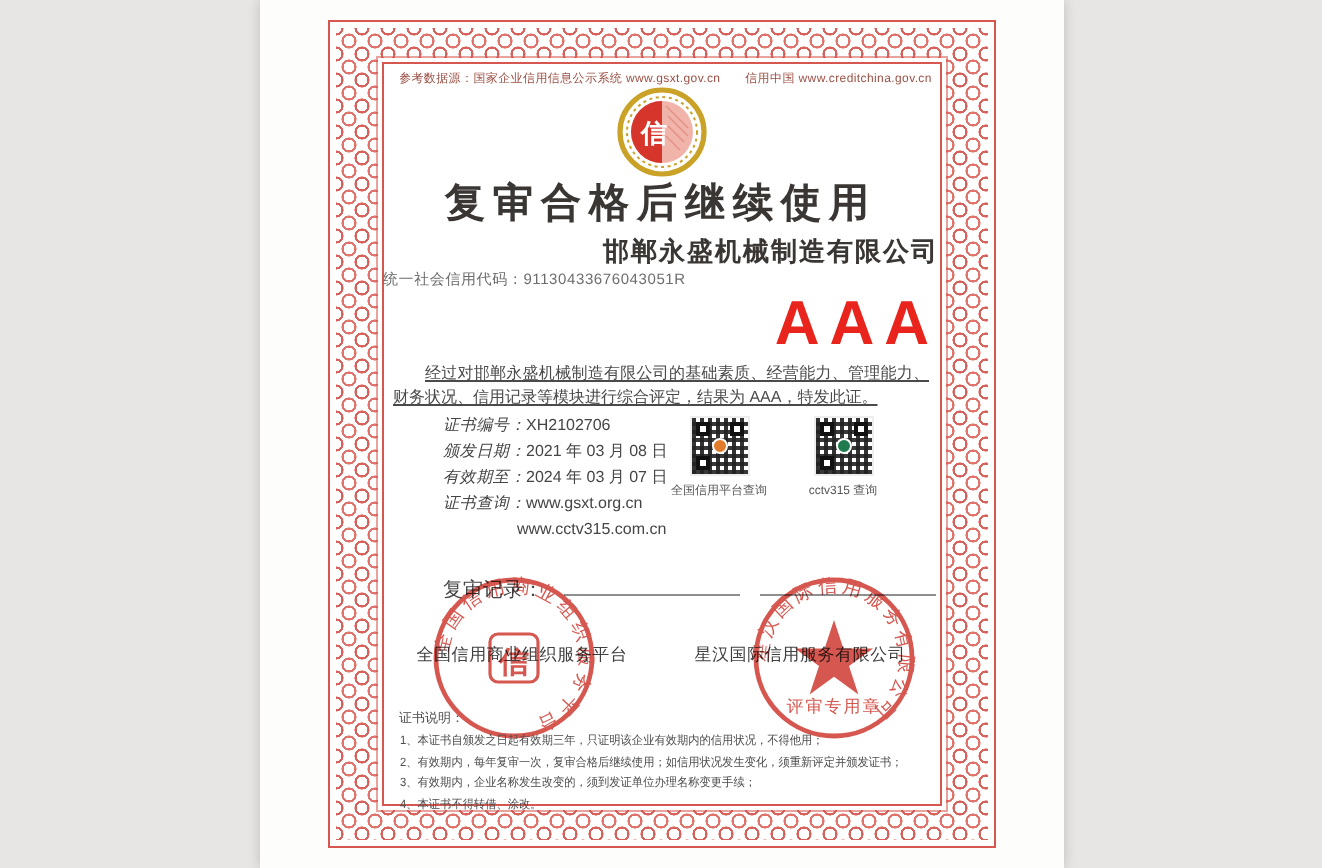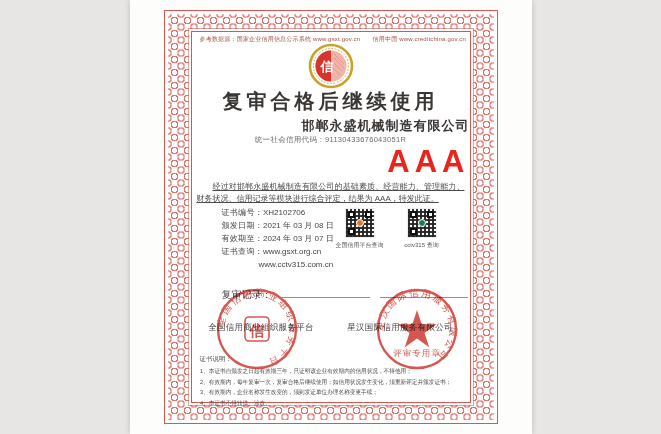--- a/index.html
+++ b/index.html
@@ -27,29 +27,29 @@
 
   .src-header { position:absolute; top:3px; left:8px; right:4px; font-size:6px;
     color:#9c5045; letter-spacing:.2px; white-space:nowrap; overflow:hidden; }
 
   .medallion { position:absolute; top:11px; left:50%; transform:translateX(-50%); }
 
   .title { position:absolute; top:56px; left:0; right:0; text-align:center;
     font-size:20px; font-weight:bold; color:#3a3634; letter-spacing:4px; }
   .company { position:absolute; top:85px; left:0; right:0; text-align:right;
     font-size:13px; font-weight:bold; color:#3a3634; letter-spacing:1px; }
-  .credit { position:absolute; top:103px; left:0; right:0; text-align:center;
+  .credit { position:absolute; top:103px; left:0; right:0; text-align:left;
     font-size:7.5px; color:#6d6d6d; letter-spacing:.3px; }
   .rating { position:absolute; top:112px; left:0; right:0; text-align:right;
     font-size:31px; font-weight:bold; color:#e8241c; letter-spacing:5px; }
   .statement { position:absolute; top:149px; left:5px; right:5px;
     font-size:8px; line-height:11.5px; color:#4a4a4a; text-indent:2em; text-align:justify;text-decoration:underline; }
 
   .details { position:absolute; top:174px; left:30px; font-size:8px; line-height:13px; color:#454545; }
-  .details .lbl { letter-spacing:.3px; }
+  .details .lbl { letter-spacing:.3px;font-style:italic; }
   .details .url2 { padding-left:37px; }
 
   .qr-col { position:absolute; display:flex; flex-direction:column; align-items:center; width:64px; }
   .qr-col.left { top:176px; left:136px; }
   .qr-col.right { top:176px; left:198px; }
   .qr { position:relative; width:30px; height:30px; background:#fff; border:1px solid #eee;
     background-image:
       repeating-linear-gradient(0deg, rgba(34,34,34,.9) 0 2px, transparent 2px 4px),
       repeating-linear-gradient(90deg, #333 0 2px, #fff 2px 4px); }
   .qr .finder { position:absolute; top:2px; left:2px; width:7px; height:7px;

